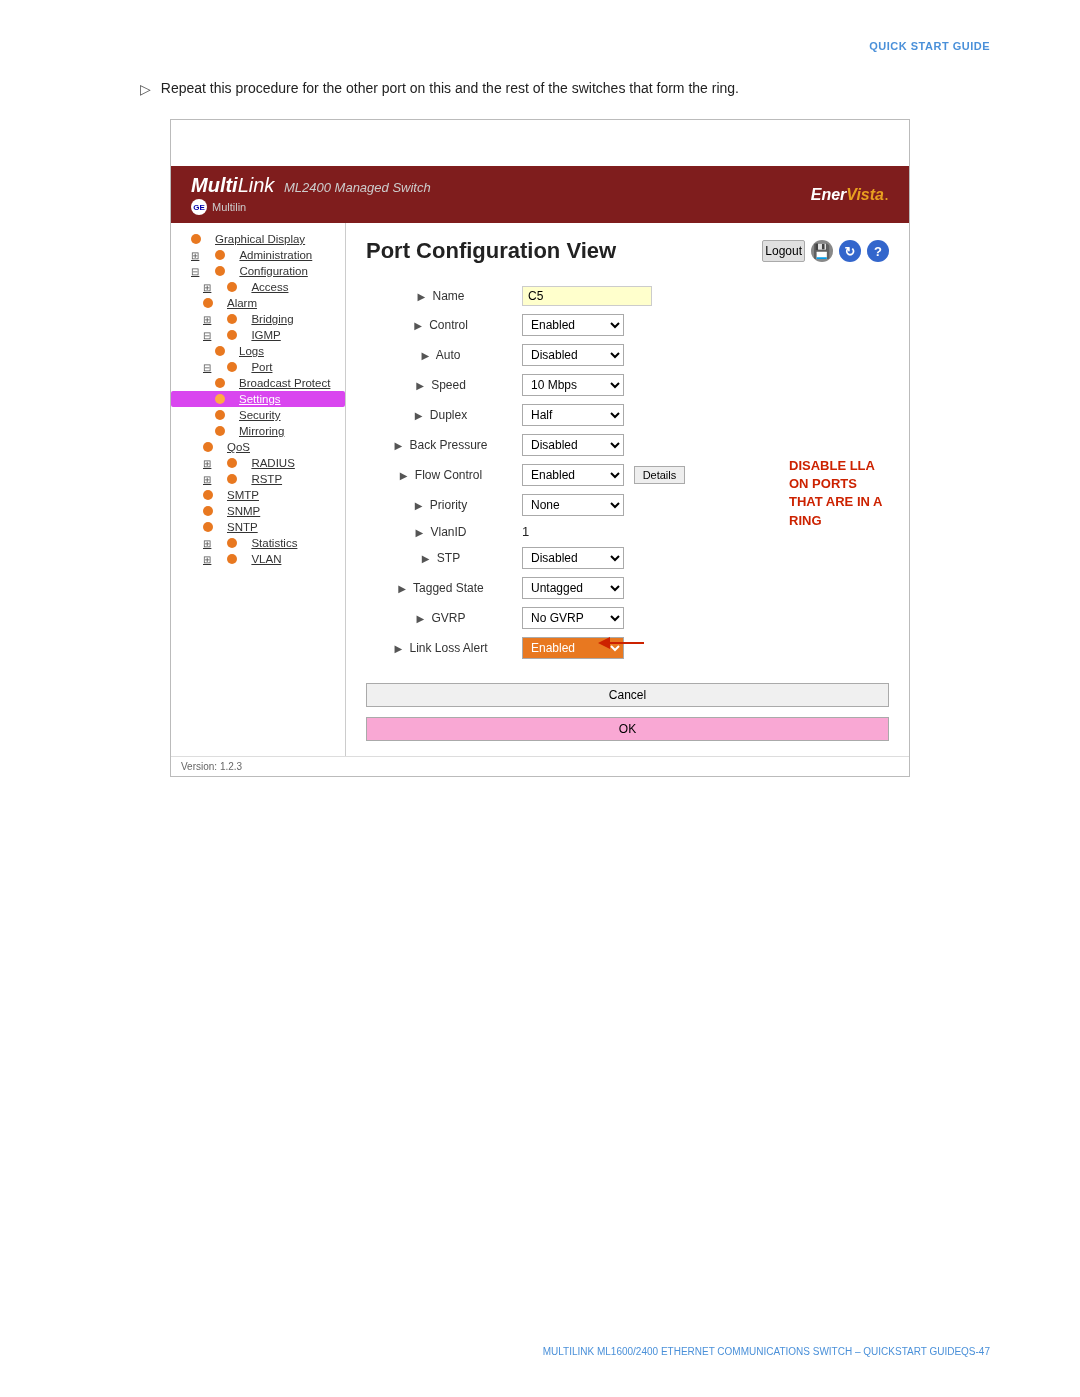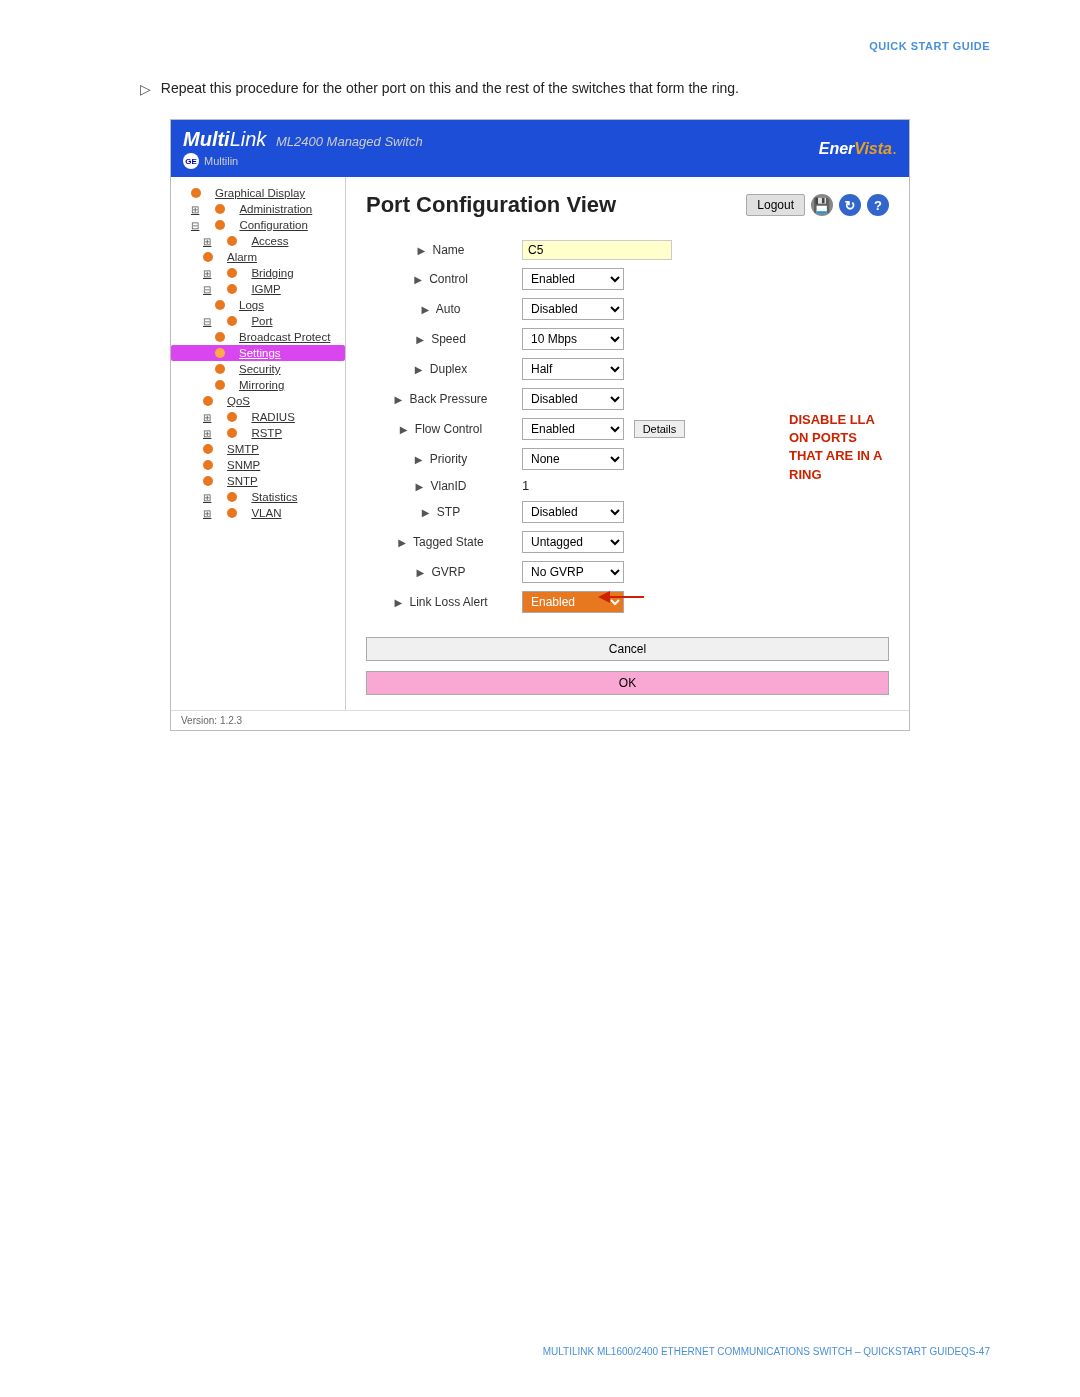--- a/index.html
+++ b/index.html
@@ -51,25 +51,26 @@
     
     .switch-ui {
       border: 1px solid #bbb;
       background: #fff;
       width: 740px;
       margin: 0 auto;
     }
 
     
     .switch-header {
-      background: #1d4ed8;
-      padding: 8px 12px;
+      background: #7f1d1d;
+      padding: 8px 20px;
       display: flex;
       align-items: center;
       justify-content: space-between;
+      margin-top: 46px;
     }
     .switch-header-left {
       display: flex;
       flex-direction: column;
     }
     .switch-subtitle {
       color: #ccc;
       font-size: 11px;
       margin-top: 2px;
       display: flex;
@@ -158,21 +159,21 @@
       color: #222;
     }
     .panel-actions {
       display: flex;
       align-items: center;
       gap: 6px;
     }
     .logout-btn {
       background: #e0e0e0;
       border: 1px solid #aaa;
-      padding: 3px 10px;
+      padding: 3px 2px;
       font-size: 12px;
       cursor: pointer;
       border-radius: 2px;
     }
     .icon-btn {
       width: 22px;
       height: 22px;
       border-radius: 50%;
       display: inline-flex;
       align-items: center;
@@ -204,21 +205,21 @@
     .field-arrow {
       color: #555;
       font-size: 10px;
       padding-right: 4px;
     }
     .field-value {
       min-width: 130px;
     }
 
     input[type="text"] {
-      width: 150px;
+      width: 130px;
       padding: 2px 5px;
       border: 1px solid #ccc;
       font-size: 12px;
       background: #ffffcc;
     }
 
     select {
       width: 102px;
       padding: 2px 4px;
       border: 1px solid #aaa;

